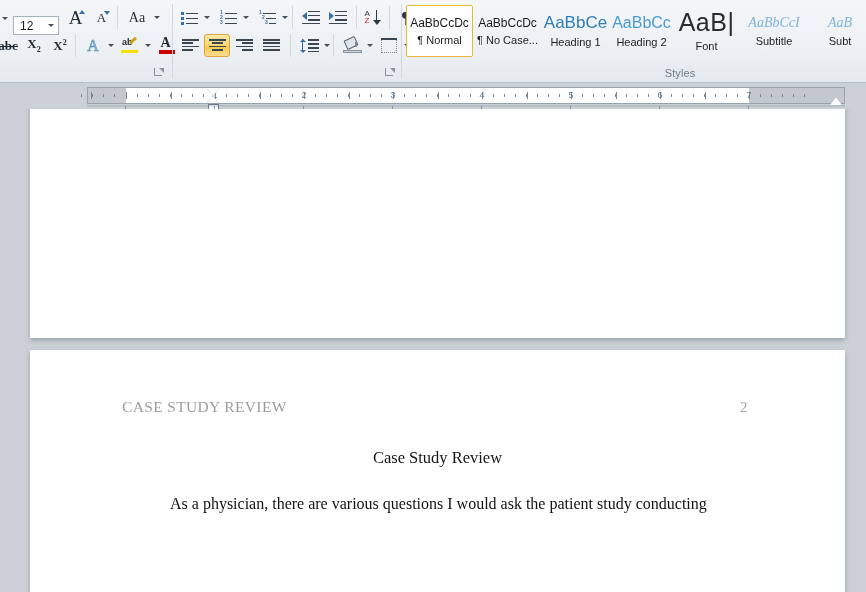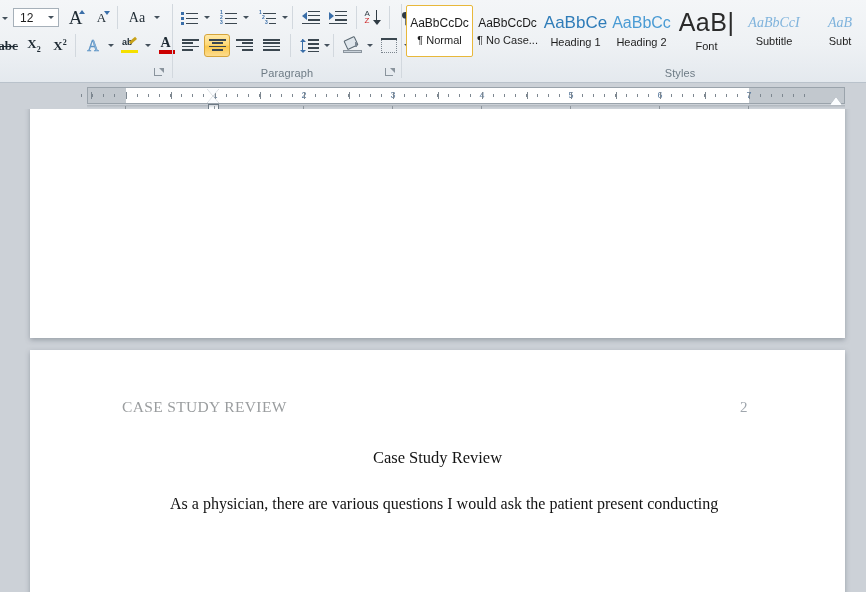--- a/index.html
+++ b/index.html
@@ -266,21 +266,21 @@
 </style>
 </head>
 <body>
 
 <div class="ribbon">
 
   <div class="rgroup" style="left:0; width:172px;">
 
     <div class="arrow" style="left:2px; top:17px;"></div>
 
-    <div class="combo" style="left:13px; top:8px; width:46px; height:19px;">
+    <div class="combo" style="left:13px; top:16px; width:46px; height:19px;">
       <span class="val">12</span>
       <span class="cbtn">
         <span style="width:0;height:0;border-left:3.5px solid transparent;border-right:3.5px solid transparent;border-top:3.5px solid #44515c;display:block;"></span>
       </span>
     </div>
 
     <div class="btn" style="left:63px; top:6px; width:25px; height:23px;">
       <span class="gA" style="font-size:19px;">A</span>
       <span style="position:absolute;right:2px;top:3px;width:0;height:0;border-left:3px solid transparent;border-right:3px solid transparent;border-bottom:4px solid #3a6ea8;"></span>
     </div>
@@ -476,21 +476,20 @@
     </div>
     <div class="arrow" style="left:194px; top:44px;"></div>
 
     <div class="btn" style="left:203px; top:34px; width:26px; height:23px;">
       <span style="position:relative;display:block;width:16px;height:14px;border:1.2px dotted #7b858e;box-sizing:border-box;">
         <span style="position:absolute;left:-1.2px;top:-1.2px;width:16px;height:1.4px;background:#3b4750;"></span>
       </span>
     </div>
     <div class="arrow" style="left:231px; top:44px;"></div>
 
-    <span class="group-label">Paragraph</span>
     <span class="dlg-launcher" style="right:6px;"></span>
   </div>
 
   <div class="rgroup-sep" style="left:401px;"></div>
 
   <div class="rgroup" style="left:402px; width:464px;">
     <div id="styles-gallery" style="position:absolute; left:4px; top:5px; height:52px;">
         <div style="position: absolute; top: 0px; left: 0px; width: 67px; height: 52px; box-sizing: border-box; display: flex; flex-direction: column; align-items: center; justify-content: center; overflow: hidden; cursor: pointer; border: 1.6px solid rgb(232, 184, 59); background: rgb(255, 255, 255); border-radius: 2px; box-shadow: rgb(255, 255, 255) 0px 0px 0px 1px inset;">
           <div style="font-family: &quot;Liberation Sans&quot;, sans-serif; font-size: 12px; color: rgb(27, 27, 27); line-height: 1; white-space: nowrap; margin-bottom: 5px;">AaBbCcDc</div>
           <div style="font-family: &quot;Liberation Sans&quot;, sans-serif; font-size: 11px; color: rgb(30, 30, 30); white-space: nowrap;">¶ Normal</div>
@@ -631,15 +630,15 @@
 <div class="doc-area">
 
   <div class="page page-1"></div>
 
   <div class="page page-2">
     <span class="hdr-line" style="left:92px; top:48px;">CASE STUDY REVIEW</span>
     <span class="pg-num" style="left:710px; top:49px;">2</span>
 
     <span class="doc-title" style="top:98px;">Case Study Review</span>
 
-    <span class="body-line" style="left:140px; top:145px;">As a physician, there are various questions I would ask the patient present conducting</span>
+    <span class="body-line" style="left:140px; top:145px;">As a physician, there are various questions I would ask the patient study conducting</span>
   </div>
 </div>
 
 </body></html>

